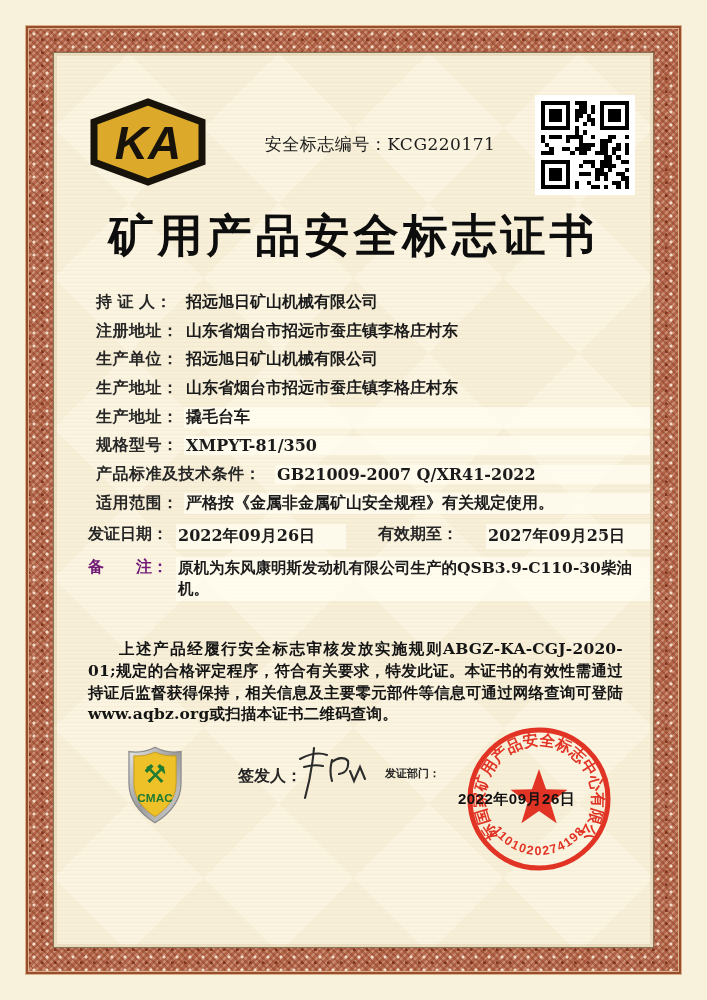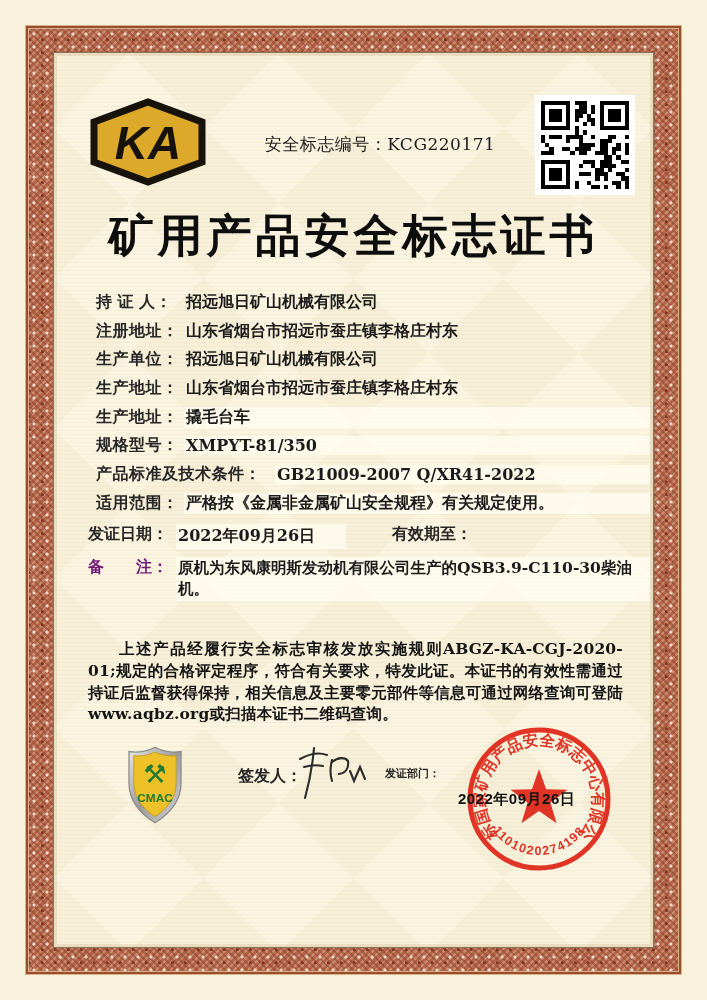--- a/index.html
+++ b/index.html
@@ -59,21 +59,21 @@
   }
   .row .label.wide{width:auto; margin-right:14px;}
   .row .value{
     flex:1; font-family:"DejaVu Serif", serif; font-weight:600; font-size:16px;
     color:#1b1b1b; padding-left:2px; overflow:hidden;
   }
   .row.banded .value{background:rgba(255,251,238,.85); border-radius:1px;}
   .dates-row{left:88px; top:524px; width:562px; display:flex; white-space:nowrap;}
   .dates-row .label{flex:none; font-weight:700; font-size:16px; color:#262626;}
   .dates-row .lab1{width:88px;}
-  .dates-row .lab2{width:108px; margin-left:46px;}
+  .dates-row .lab2{width:108px; margin-left:32px;}
   .dates-row .value{
     font-family:"DejaVu Serif", serif; font-weight:700; font-size:16px; color:#1b1b1b;
     background:rgba(255,251,238,.85); padding:2px 8px 2px 2px;
   }
   .dates-row .val1{width:160px;}
   .dates-row .val2{flex:1;}
   .remark-row{left:88px; top:557px; width:562px; display:flex; align-items:flex-start;}
   .remark-row .label{flex:none; width:88px; font-weight:700; font-size:16px; color:#701a75;}
   .remark-row .value{
     flex:1; font-family:"DejaVu Serif", serif; font-weight:700; font-size:15.5px;
@@ -275,20 +275,21 @@
     <div class="row banded">
       <span class="label">适用范围：</span>
       <span class="value">严格按《金属非金属矿山安全规程》有关规定使用。</span>
     </div>
   </div>
 
   <div class="abs dates-row">
     <span class="label lab1">发证日期：</span>
     <span class="value val1">2022年09月26日</span>
     <span class="label lab2">有效期至：</span>
+    <span class="value val2">2027年09月25日</span>
   </div>
 
   <div class="abs remark-row">
     <span class="label">备　　注：</span>
     <span class="value">原机为东风康明斯发动机有限公司生产的QSB3.9-C110-30柴油机。</span>
   </div>
 
   <div class="abs statement">上述产品经履行安全标志审核发放实施规则ABGZ-KA-CGJ-2020-01;规定的合格评定程序，符合有关要求，特发此证。本证书的有效性需通过持证后监督获得保持，相关信息及主要零元部件等信息可通过网络查询可登陆www.aqbz.org或扫描本证书二维码查询。</div>
 
   <svg class="abs cmac-badge" viewBox="0 0 100 130">

